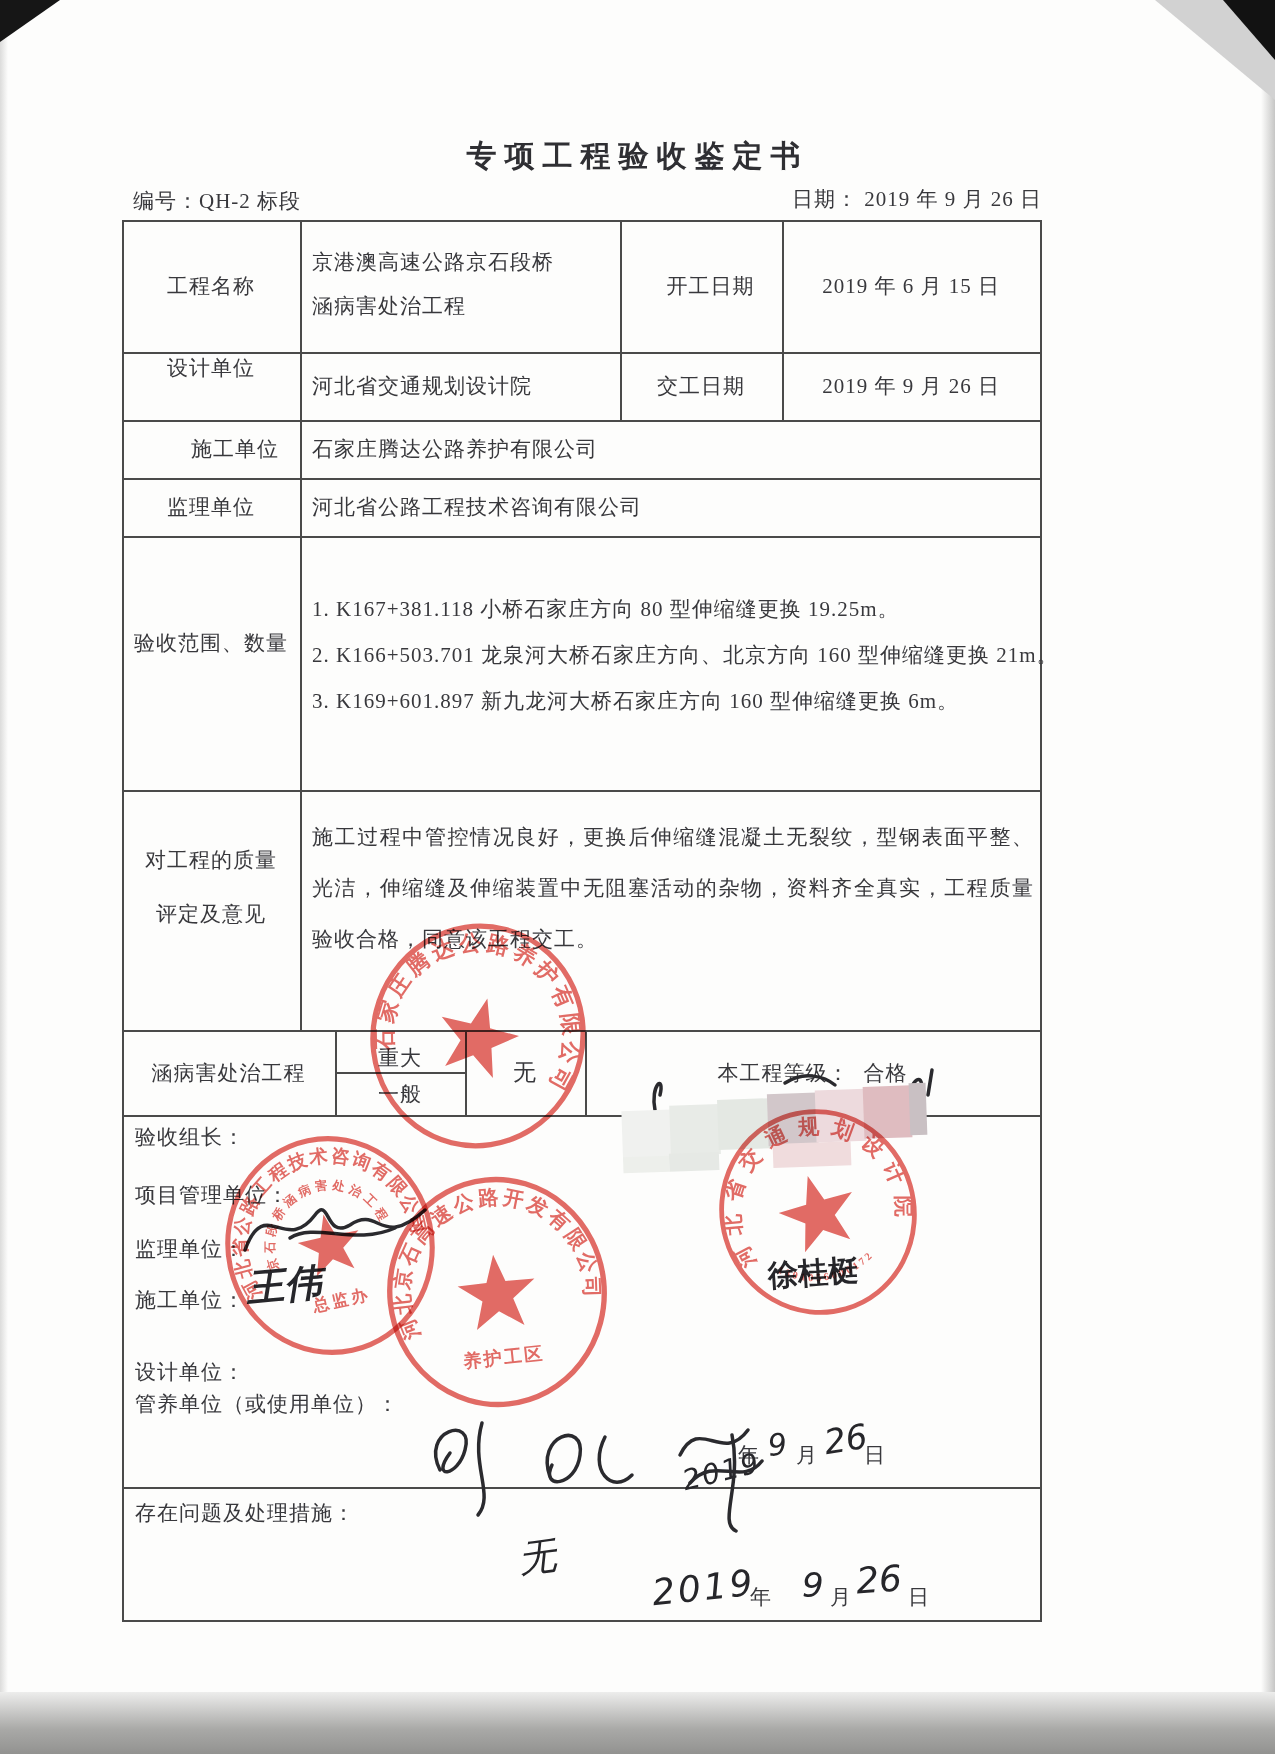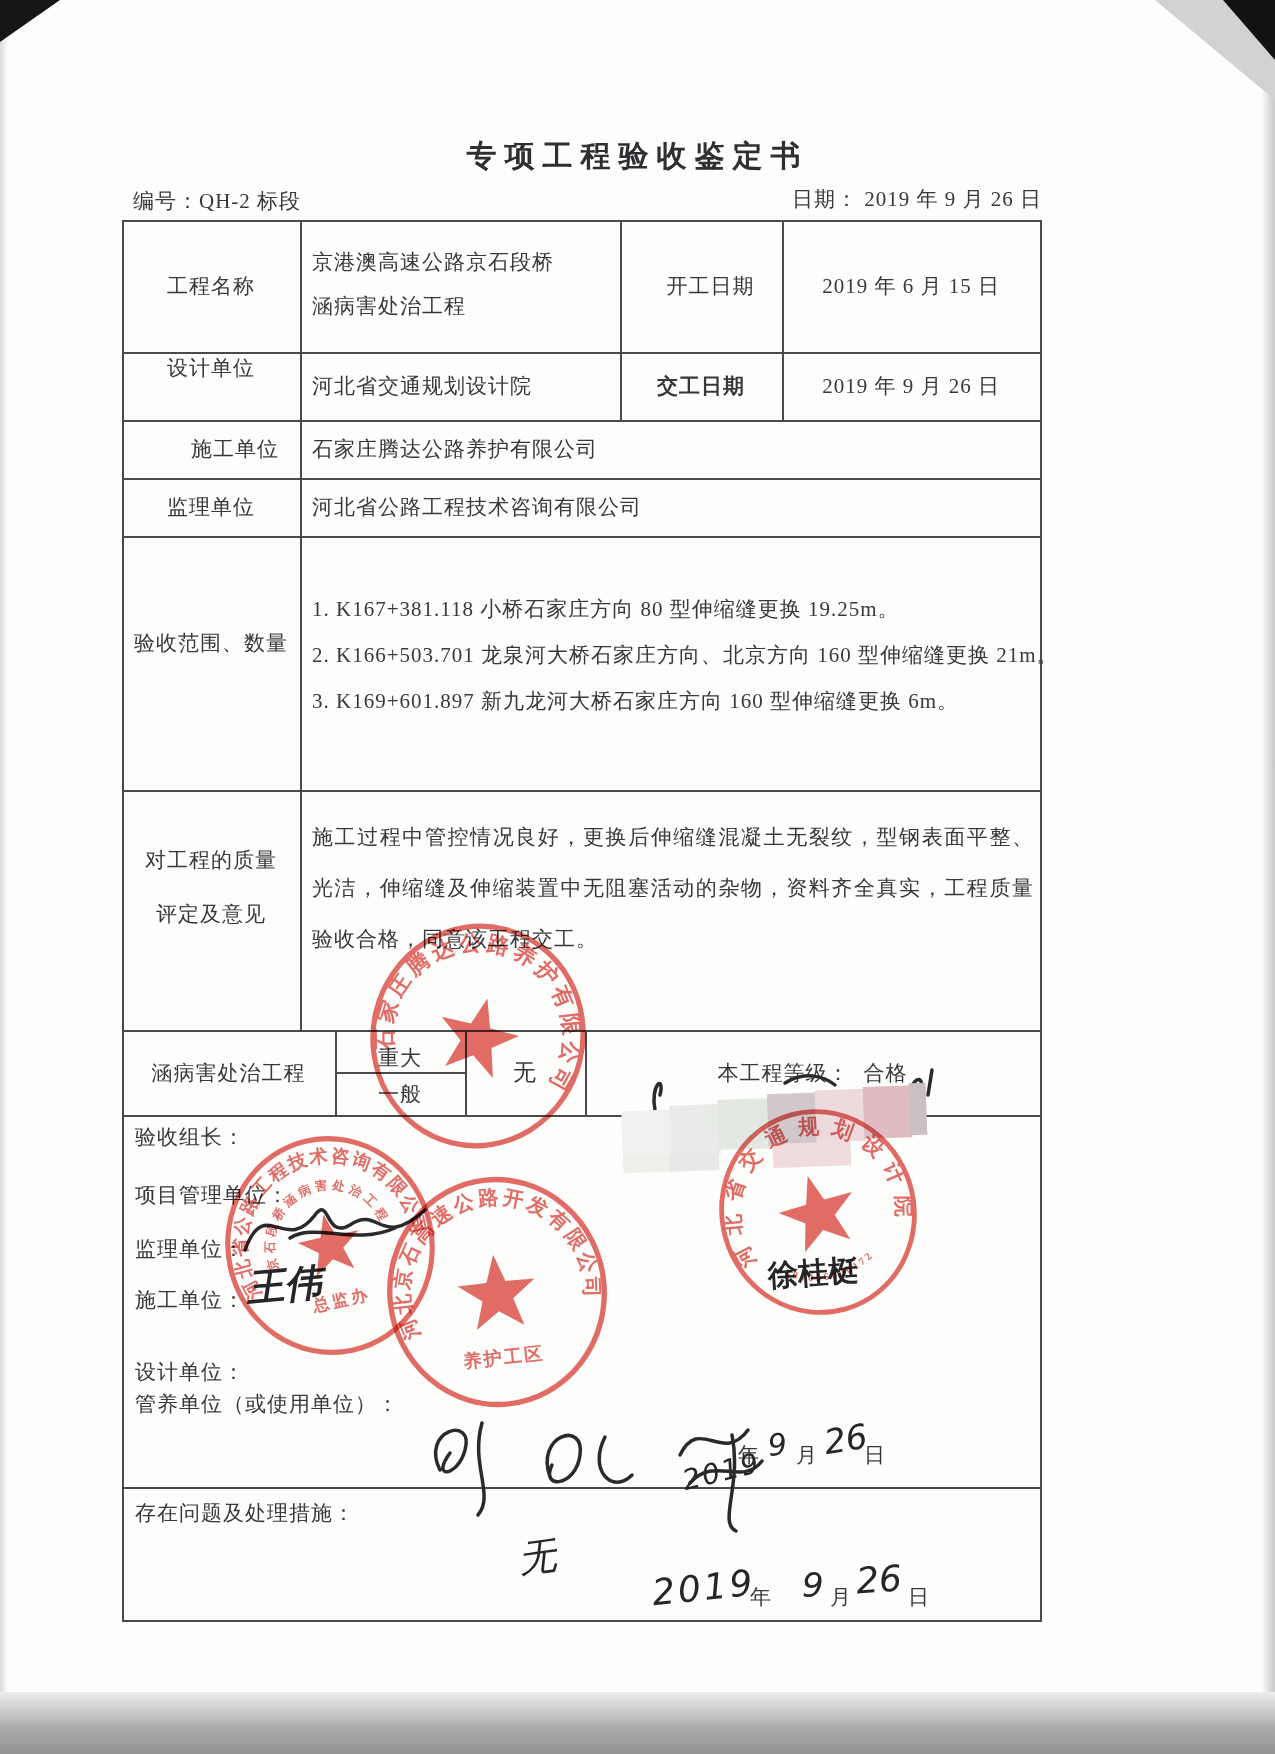--- a/index.html
+++ b/index.html
@@ -70,21 +70,21 @@
   <div class="cell" style="left:122px;top:220px;width:178px;height:132px;">工程名称</div>
   <div class="txt" style="left:312px;top:240px;width:310px;line-height:44px;">
     <div>京港澳高速公路京石段桥</div>
     <div>涵病害处治工程</div>
   </div>
   <div class="cell" style="left:620px;top:220px;width:181px;height:132px;">开工日期</div>
   <div class="cell" style="left:782px;top:220px;width:258px;height:132px;">2019 年 6 月 15 日</div>
 
   <div class="cell" style="left:122px;top:336px;width:178px;height:63px;">设计单位</div>
   <div class="cell vleft" style="left:312px;top:352px;width:300px;height:68px;">河北省交通规划设计院</div>
-  <div class="cell" style="left:620px;top:352px;width:162px;height:68px;font-weight:bold;">交工日期</div>
+  <div class="cell" style="left:620px;top:352px;width:162px;height:68px;">交工日期</div>
   <div class="cell" style="left:782px;top:352px;width:258px;height:68px;">2019 年 9 月 26 日</div>
 
   <div class="cell" style="left:122px;top:420px;width:178px;height:58px;padding-left:24px;">施工单位</div>
   <div class="cell vleft" style="left:312px;top:420px;width:620px;height:58px;">石家庄腾达公路养护有限公司</div>
 
   <div class="cell" style="left:122px;top:478px;width:178px;height:58px;">监理单位</div>
   <div class="cell vleft" style="left:312px;top:478px;width:620px;height:58px;">河北省公路工程技术咨询有限公司</div>
 
   <div class="cell" style="left:122px;top:536px;width:178px;height:254px;padding-bottom:40px;box-sizing:border-box;">验收范围、数量</div>
   <div class="txt" style="left:312px;top:586px;width:728px;">

